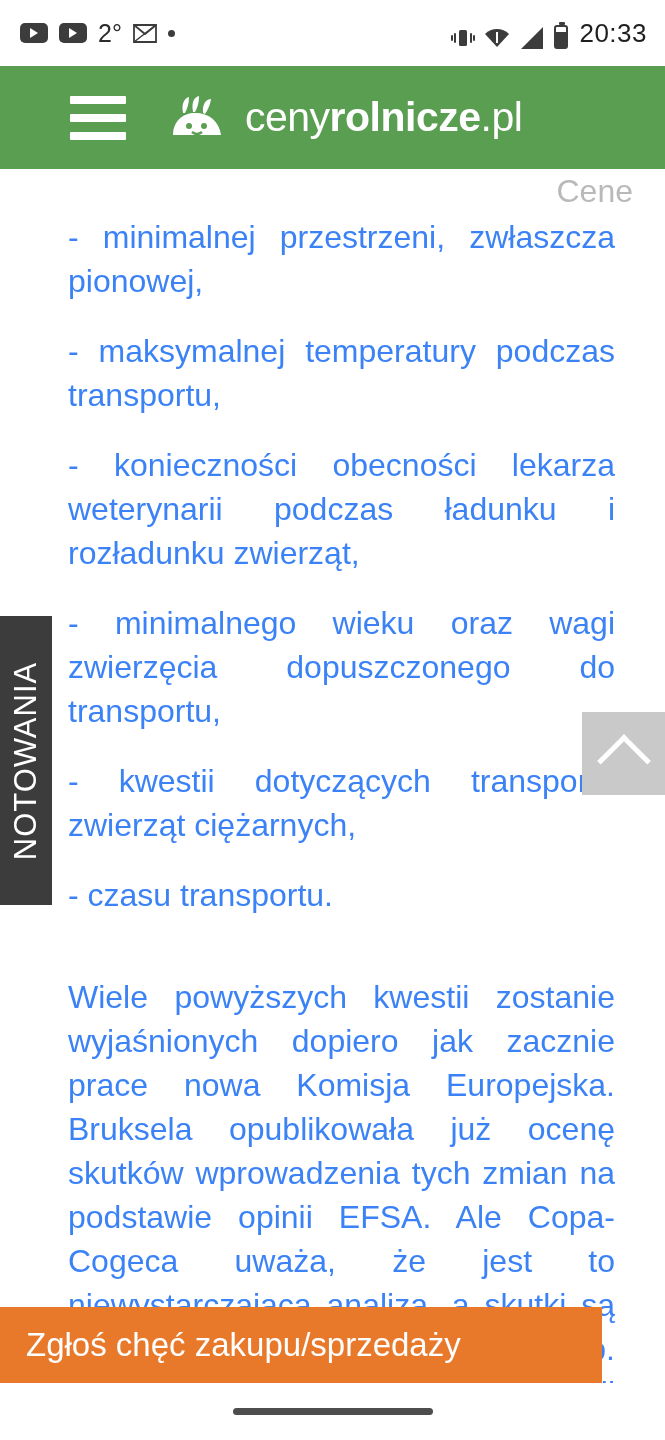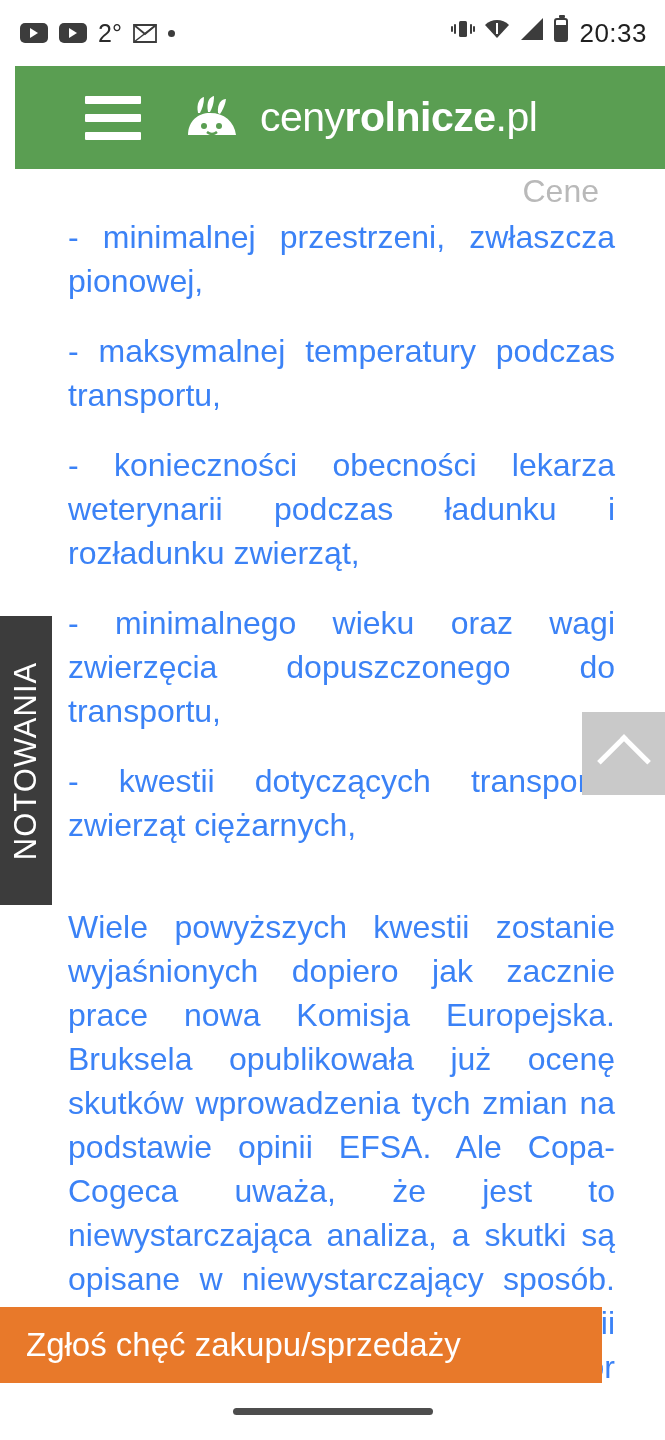--- a/index.html
+++ b/index.html
@@ -58,21 +58,21 @@
   }
   .dot-sep {
     width: 7px; height: 7px;
     background: #3c3c3c;
     border-radius: 50%;
   }
   .status-right {
     position: absolute;
     right: 18px;
     display: flex;
-    align-items: flex-start;
+    align-items: flex-end;
     gap: 11px;
   }
   .vibrate-icon { width: 22px; height: 22px; position: relative; }
   .wifi-icon { width: 26px; height: 22px; position: relative; }
   .signal-icon {
     width: 0; height: 0;
     border-left: 22px solid transparent;
     border-bottom: 22px solid #3c3c3c;
   }
   .battery-icon {
@@ -96,21 +96,20 @@
     letter-spacing: 0.5px;
   }
 
   
   .header {
     height: 103px;
     background: #5a9e52;
     display: flex;
     align-items: center;
     position: relative;
-    margin-left: 15px;
   }
   .hamburger {
     width: 56px;
     margin-left: 70px;
     display: flex;
     flex-direction: column;
     gap: 10px;
     cursor: pointer;
   }
   .hamburger span {
@@ -146,21 +145,21 @@
     left: 0;
     width: 665px;
     bottom: 0;
     background: #ffffff;
     overflow: hidden;
   }
   .cene-frag {
     font-size: 32px;
     color: #b9b9b9;
     text-align: right;
-    padding-right: 66px;
+    padding-right: 32px;
     margin-top: 0px;
     line-height: 44px;
     height: 46px;
   }
   .article {
     padding: 0 50px 0 68px;
   }
   .article p {
     font-size: 32px;
     line-height: 44px;
@@ -332,20 +331,21 @@
   </div>
 
   <div class="content">
     <div class="cene-frag">Cene</div>
     <div class="article">
       <p>-    minimalnej    przestrzeni,    zwłaszcza pionowej,</p>
       <p>-    maksymalnej    temperatury    podczas transportu,</p>
       <p>- konieczności obecności lekarza weterynarii podczas ładunku i rozładunku zwierząt,</p>
       <p>- minimalnego wieku oraz wagi zwierzęcia dopuszczonego do transportu,</p>
       <p>- kwestii dotyczących transportu zwierząt ciężarnych,</p>
+      <p>- czasu transportu.</p>
       <p class="gap-before"><span>Wiele powyższych kwestii zostanie wyjaśnionych dopiero jak zacznie prace nowa Komisja Europejska. Bruksela opublikowała już ocenę skutków wprowadzenia tych zmian na podstawie opinii EFSA. Ale Copa-Cogeca uważa, że jest to niewystarczająca analiza, a skutki są opisane w niewystarczający sposób. Pojawiło się wiele kontr-opinii przygotowanych m.in. przez sektor wołowiny, drobiu czy wieprzowiny. Z</span></p>
     </div>
   </div>
 
   <div class="side-tab">
     <span>NOTOWANIA</span>
   </div>
 
   <div class="scroll-top-box">
     <span class="chev-up"></span>

